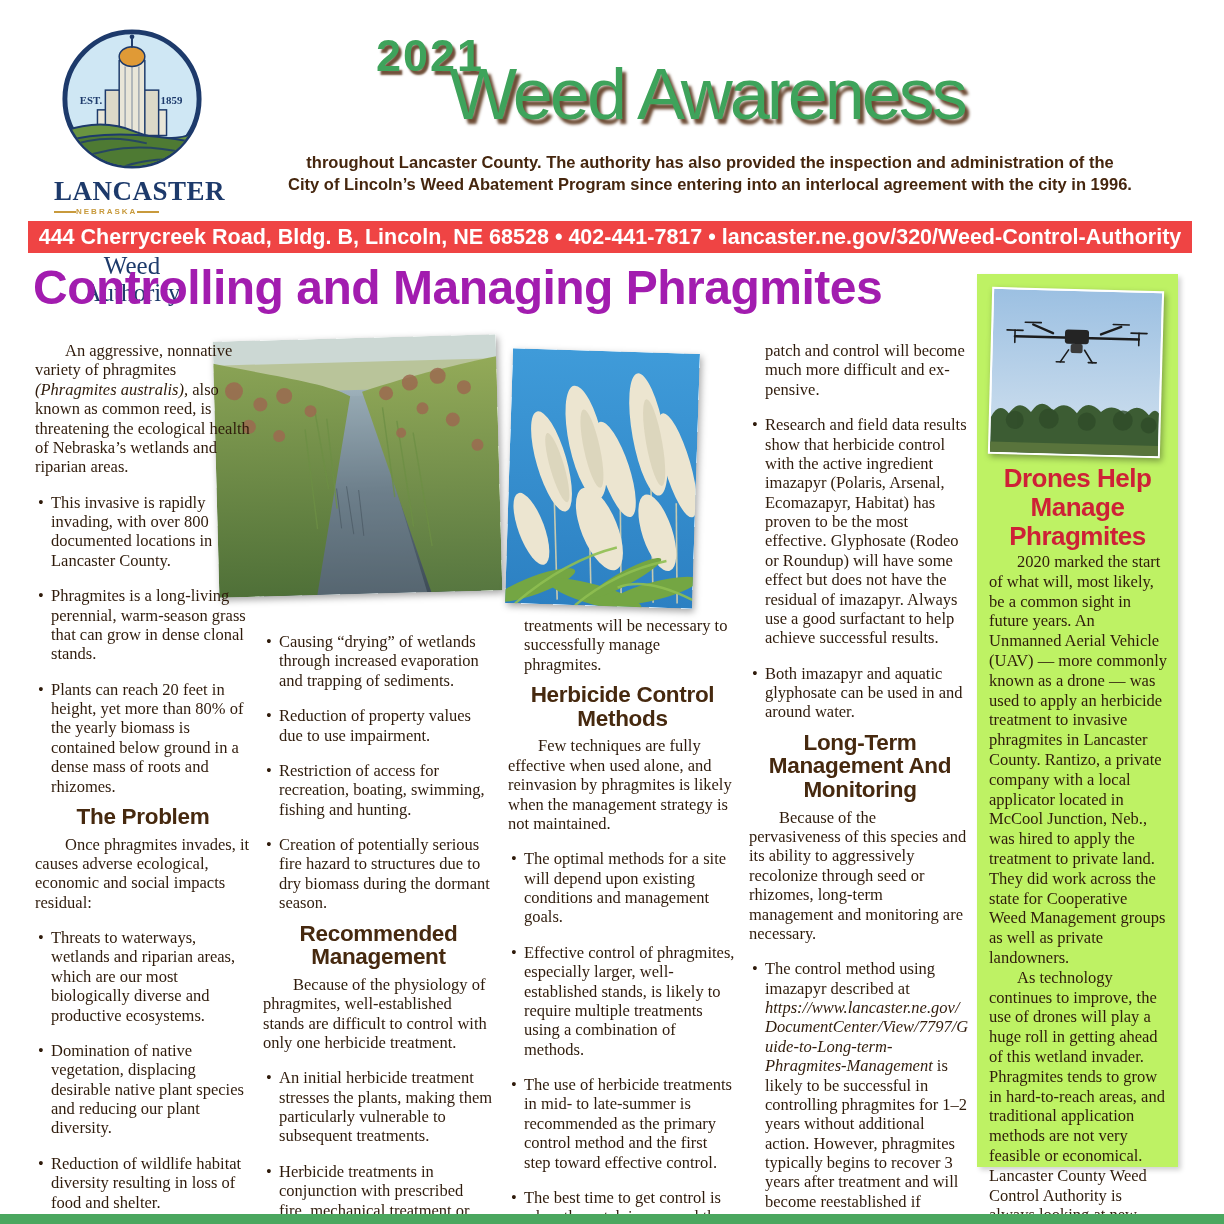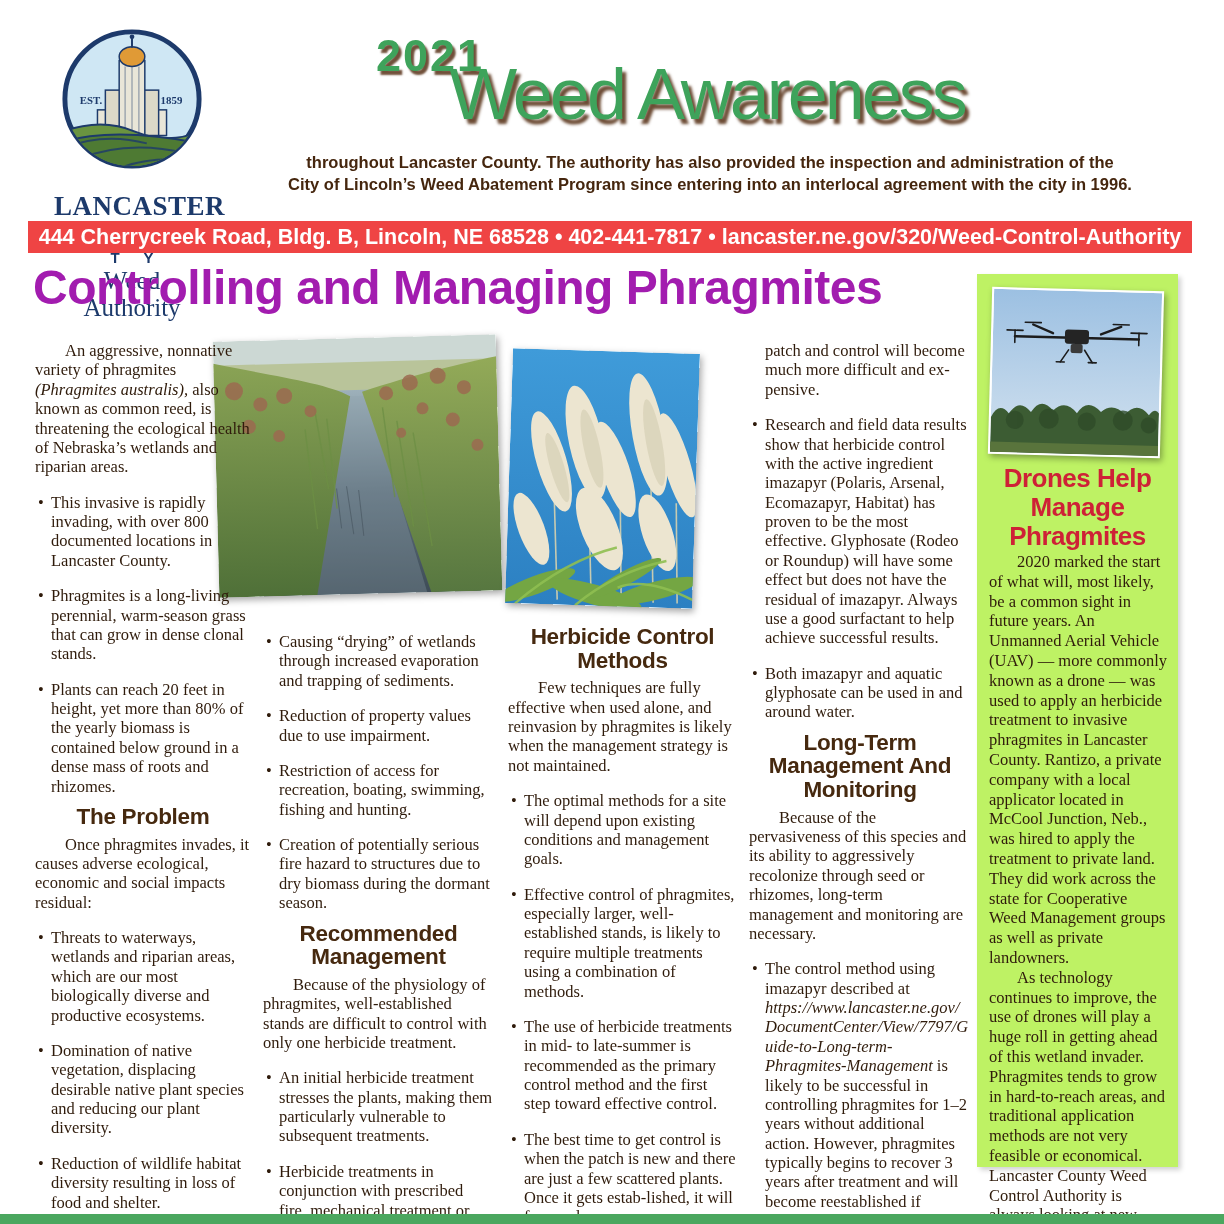--- a/index.html
+++ b/index.html
@@ -3,22 +3,22 @@
 <meta charset="utf-8">
 <style>
   html,body{margin:0;padding:0;background:#ffffff;}
   .page{position:relative;width:1224px;height:1224px;background:#ffffff;overflow:hidden;
         font-family:"Liberation Serif",serif;color:#2f1b0b;}
 
   
   .logo{position:absolute;left:54px;top:24px;width:156px;text-align:center;}
   .seal{width:148px;height:150px;display:block;margin:0 auto;}
   .logo-lancaster{font-family:"Liberation Serif",serif;font-weight:bold;font-size:27px;
-                  color:#1d3a6b;letter-spacing:0.5px;line-height:1;margin-top:19px;}
-  .logo-neb-row{display:flex;align-items:center;justify-content:flex-end;gap:12px;margin:2px 0 1px;}
+                  color:#1d3a6b;letter-spacing:0.5px;line-height:1;margin-top:4px;}
+  .logo-neb-row{display:flex;align-items:center;justify-content:flex-start;gap:0;margin:2px 0 1px;}
   .logo-neb-rule{width:22px;height:2px;background:#c89a3c;}
   .logo-nebraska{font-family:"Liberation Sans",sans-serif;font-size:8px;font-weight:bold;
                  color:#c89a3c;letter-spacing:2px;}
   .logo-county{font-family:"Liberation Sans",sans-serif;font-size:15px;font-weight:bold;
                color:#1d3a6b;letter-spacing:10px;padding-left:10px;line-height:1.15;}
   .logo-authority{font-family:"Liberation Serif",serif;font-size:25px;color:#1d3a6b;line-height:1.1;}
 
   .year{position:absolute;left:340px;top:30px;width:180px;text-align:center;
         font-family:"Liberation Sans",sans-serif;font-weight:bold;font-size:45px;
         color:#3ea35b;letter-spacing:2px;text-shadow:3px 4px 2px #71503a;}
@@ -257,20 +257,21 @@
     <h3 class="col-heading">Recommended Management</h3>
     <p class="body-par">Because of the physiology of phragmites, well-established stands are difficult to control with only one herbicide treatment.</p>
     <ul class="bullets">
       <li>An initial herbicide treatment stresses the plants, making them particularly vulnerable to subsequent treatments.</li>
       <li>Herbicide treatments in conjunction with prescribed fire, mechanical treatment or flooding have proven to be effective in controlling phragmites and allowing native plants to reestablish.</li>
       <li>Monitoring and follow-up</li>
     </ul>
   </div>
 
   <div class="col" id="col3">
+    <p class="cont">treatments will be necessary to successfully manage phragmites.</p>
     <h3 class="col-heading">Herbicide Control Methods</h3>
     <p class="body-par">Few techniques are fully effective when used alone, and reinvasion by phragmites is likely when the management strategy is not maintained.</p>
     <ul class="bullets">
       <li>The optimal methods for a site will depend upon existing conditions and management goals.</li>
       <li>Effective control of phragmites, especially larger, well-established stands, is likely to require multiple treatments using a combination of methods.</li>
       <li>The use of herbicide treatments in mid- to late-summer is recommended as the primary control method and the first step toward effective control.</li>
       <li>The best time to get control is when the patch is new and there are just a few scattered plants. Once it gets estab-lished, it will form a dense</li>
     </ul>
   </div>
 

